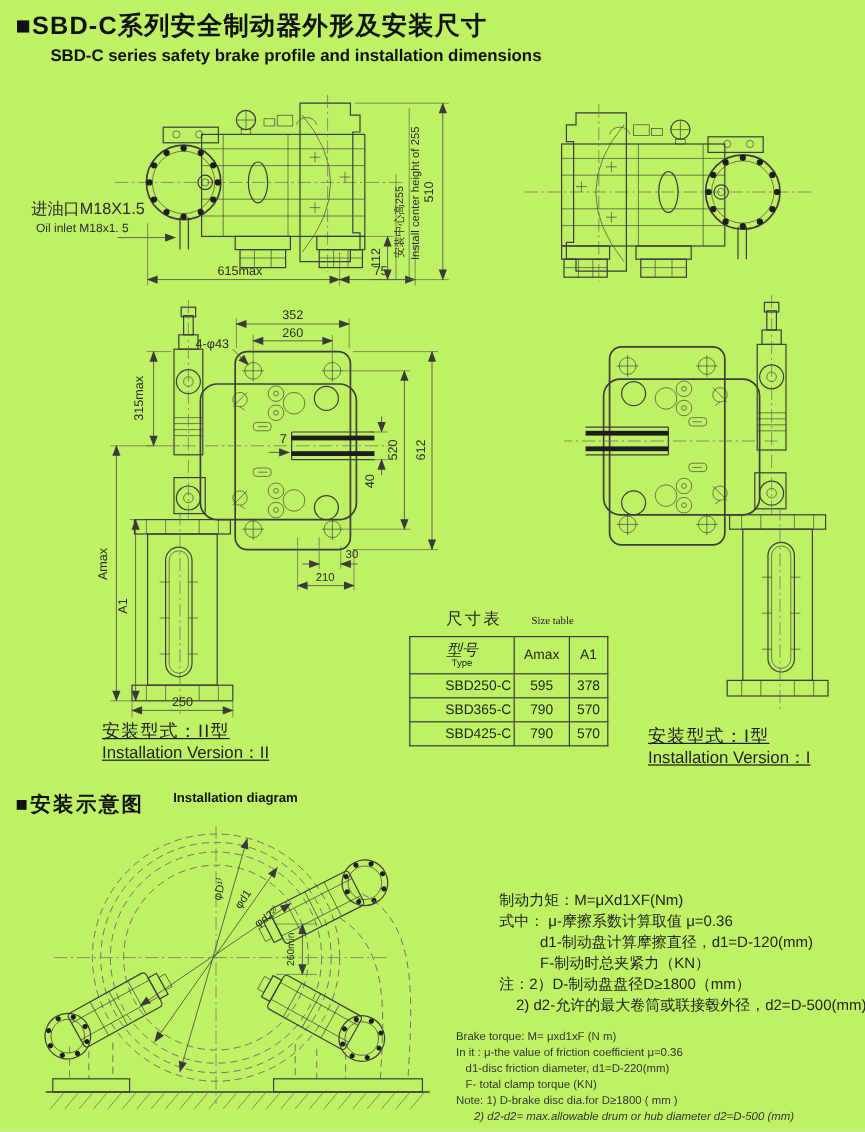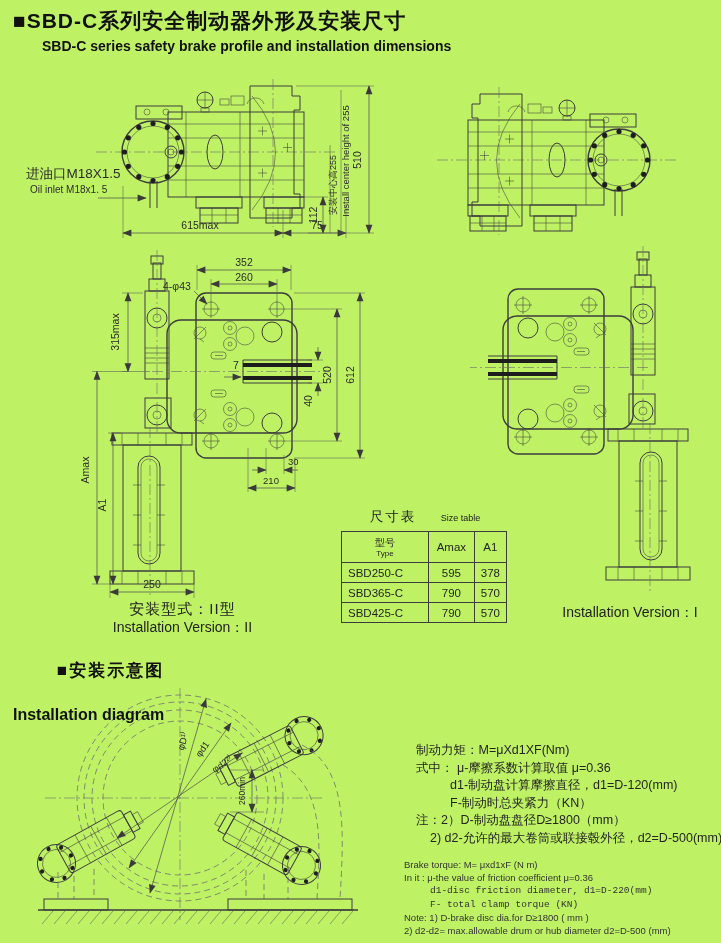--- a/index.html
+++ b/index.html
@@ -15,47 +15,47 @@
   .dim{fill:none;stroke:#4a4a4a;stroke-width:0.7;}
   .ext{fill:none;stroke:#5a5a5a;stroke-width:0.55;}
   .dt{font-size:10.5px;text-anchor:middle;}
   .dts{font-size:10.5px;}
   .blk{fill:#1d1d1d;stroke:none;}
   
   .hdr{position:absolute;left:13px;top:7px;}
   .hdr-cn{font-size:21px;font-weight:bold;letter-spacing:1px;color:#111;}
   .hdr-en{font-size:14px;font-weight:bold;margin:3px 0 0 29px;color:#111;}
   
-  .caption{position:absolute;text-align:center;}
+  .caption{position:absolute;text-decoration:underline;}
   .cap-cn{font-size:15px;letter-spacing:1px;color:#222;}
   .cap-en{font-size:14px;color:#222;}
   
   .size-table{position:absolute;left:341px;top:507px;width:168px;}
   .st-title{text-align:center;color:#222;}
   .st-cn{font-size:13.5px;letter-spacing:2px;}
-  .st-en{font-size:9px;margin-left:20px;}
+  .st-en{font-size:9px;margin-left:20px;font-family:Liberation Serif, serif;}
   .size-table table{border-collapse:collapse;margin-top:5px;width:166px;}
   .size-table th,.size-table td{border:1.3px solid #3c3c3c;text-align:center;
       font-size:11.5px;font-weight:normal;color:#242424;height:19px;padding:0 2px;}
   .size-table th{height:30px;}
   .col-type{width:82px;}
-  .size-table td.c-type{text-align:left;padding-left:6px;}
-  .th-cn{font-size:10px;line-height:12px;}
+  .size-table td.c-type{text-align:right;padding-left:6px;}
+  .th-cn{font-size:13px;line-height:12px;font-style:italic;}
   .th-en{font-size:8px;line-height:9px;}
   
-  .sec{position:absolute;left:13px;top:659px;display:flex;align-items:flex-end;gap:24px;flex-direction:column;}
+  .sec{position:absolute;left:13px;top:659px;display:flex;align-items:flex-start;gap:24px;}
   .sec-cn{font-size:17px;font-weight:bold;letter-spacing:2px;color:#111;}
-  .sec-en{font-size:16px;font-weight:bold;color:#111;}
+  .sec-en{font-size:11px;font-weight:bold;color:#111;}
   
   .notes-cn{position:absolute;left:416px;top:742px;width:316px;
             font-size:12.5px;line-height:17.6px;color:#242424;}
-  .notes-en{position:absolute;left:404px;top:858px;width:316px;
+  .notes-en{position:absolute;left:380px;top:858px;width:316px;
             font-size:9.5px;line-height:13.2px;color:#333;}
   .ind-a{margin-left:34px;} .ind-b{margin-left:14px;}
-  .ind-c{margin-left:26px;font-family:Liberation Mono, monospace;} .ind-d{}
+  .ind-c{margin-left:8px;} .ind-d{margin-left:15px;font-style:italic;}
 </style>
 </head>
 <body>
 
 <div class="page">
 
   <div class="hdr">
     <div class="hdr-cn">■SBD-C系列安全制动器外形及安装尺寸</div>
     <div class="hdr-en">SBD-C series safety brake profile and installation dimensions</div>
   </div>
@@ -353,20 +353,21 @@
       <line class="ln thk" x1="38" y1="910" x2="358" y2="910"></line>
       <path class="ext" d="M42,924l11,-13M54,924l11,-13M66,924l11,-13M78,924l11,-13M90,924l11,-13M102,924l11,-13M114,924l11,-13M126,924l11,-13M138,924l11,-13M150,924l11,-13M162,924l11,-13M174,924l11,-13M186,924l11,-13M198,924l11,-13M210,924l11,-13M222,924l11,-13M234,924l11,-13M246,924l11,-13M258,924l11,-13M270,924l11,-13M282,924l11,-13M294,924l11,-13M306,924l11,-13M318,924l11,-13M330,924l11,-13M342,924l11,-13"></path>
     </g>
   </svg>
 
   <div class="caption" style="left:85px;top:600px;width:195px">
     <div class="cap-cn">安装型式：II型</div>
     <div class="cap-en">Installation Version：II</div>
   </div>
   <div class="caption" style="left:540px;top:604px;width:180px">
+    <div class="cap-cn">安装型式：I型</div>
     <div class="cap-en">Installation Version：I</div>
   </div>
 
   <div class="size-table">
     <div class="st-title">
       <span class="st-cn">尺寸表</span>
       <span class="st-en">Size table</span>
     </div>
     <table>
       <tbody>

